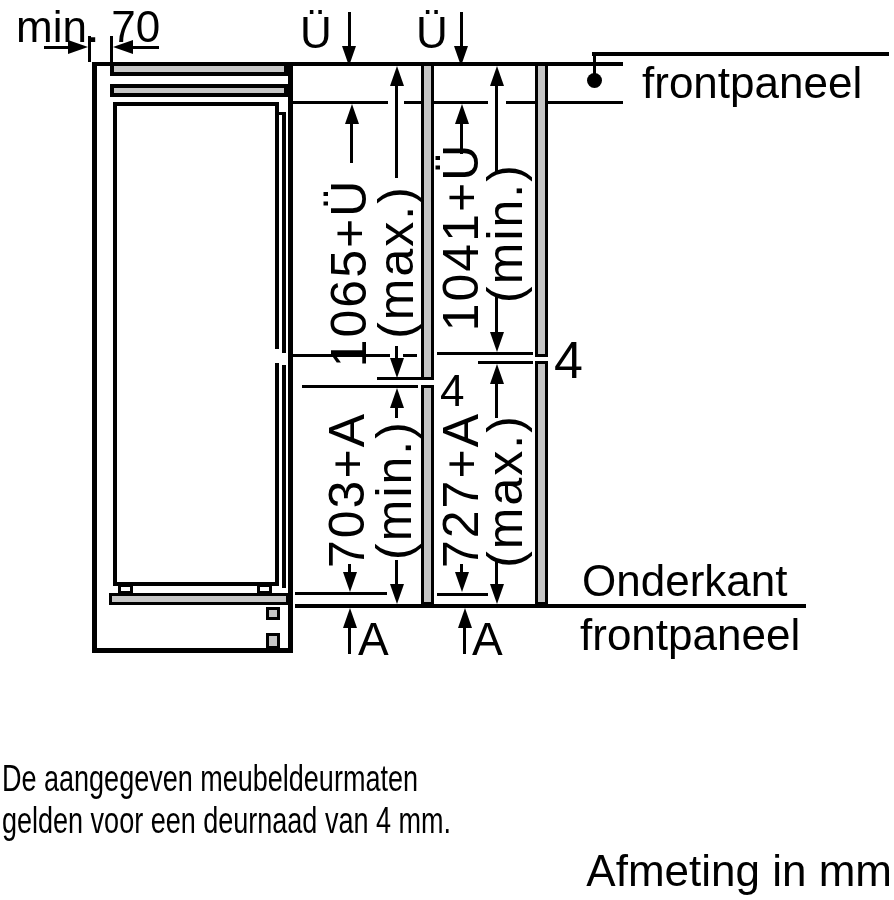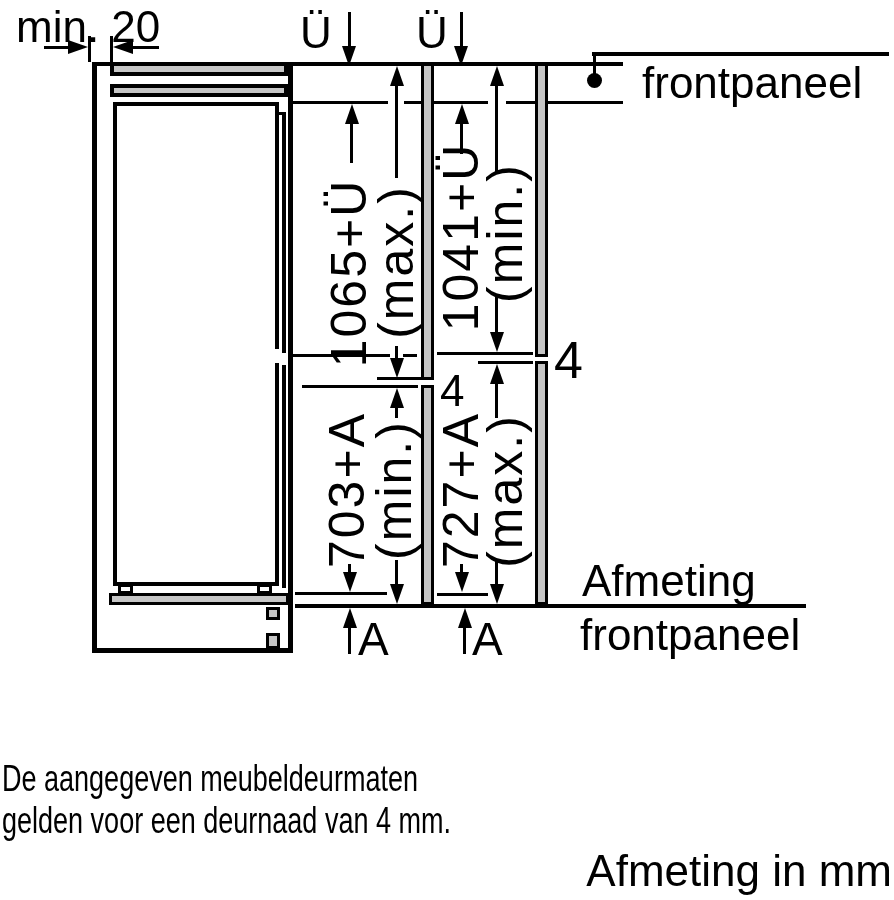--- a/index.html
+++ b/index.html
@@ -23,21 +23,21 @@
   .whiterect{position:absolute;background:#fff;border:3px solid #000;box-sizing:border-box;}
   .bar{position:absolute;background:#c6c6c6;border:3px solid #000;box-sizing:border-box;width:13px;left:0;}
   .dot{position:absolute;background:#000;border-radius:50%;width:15px;height:15px;}
   .note{font-size:37px;transform:scaleX(0.73);transform-origin:left top;}
 </style>
 </head>
 <body>
 
 <div id="canvas">
 
-  <div class="txt lbl" style="left:16px;top:2px;">min. 20</div>
+  <div class="txt lbl" style="left:16px;top:2px;">min. 70</div>
   <div class="v" style="left:88px;top:36px;width:3px;height:26px;"></div>
   <div class="v" style="left:110px;top:36px;width:3px;height:26px;"></div>
   <div class="h" style="left:44px;top:46px;width:28px;height:3px;"></div>
   <div class="arr-right" style="left:68px;top:40px;"></div>
   <div class="arr-left" style="left:113px;top:40px;"></div>
   <div class="h" style="left:131px;top:46px;width:28px;height:3px;"></div>
 
   <div class="txt lbl" style="left:300px;top:8px;">Ü</div>
   <div class="v" style="left:348px;top:12px;width:3px;height:36px;"></div>
   <div class="arr-down" style="left:342px;top:46px;"></div>
@@ -127,20 +127,20 @@
   <div class="h" style="left:437px;top:593px;width:51px;height:3px;"></div>
   <div class="h" style="left:295px;top:604px;width:511px;height:4px;"></div>
 
   <div class="arr-up" style="left:343px;top:608px;"></div>
   <div class="v" style="left:348px;top:624px;width:3px;height:30px;"></div>
   <div class="txt" style="left:358px;top:612px;font-size:46px;">A</div>
   <div class="arr-up" style="left:458px;top:608px;"></div>
   <div class="v" style="left:463px;top:624px;width:3px;height:30px;"></div>
   <div class="txt" style="left:472px;top:612px;font-size:46px;">A</div>
 
-  <div class="txt lbl" style="left:582px;top:556px;">Afmeting</div>
+  <div class="txt lbl" style="left:582px;top:556px;">Onderkant</div>
   <div class="txt lbl" style="left:580px;top:610px;">frontpaneel</div>
 
   <div class="txt note" style="left:2px;top:758px;">De aangegeven meubeldeurmaten</div>
   <div class="txt note" style="left:2px;top:800px;">gelden voor een deurnaad van 4 mm.</div>
   <div class="txt big" style="right:2px;top:846px;">Afmeting in mm</div>
 
 </div>
 
 </body></html>

